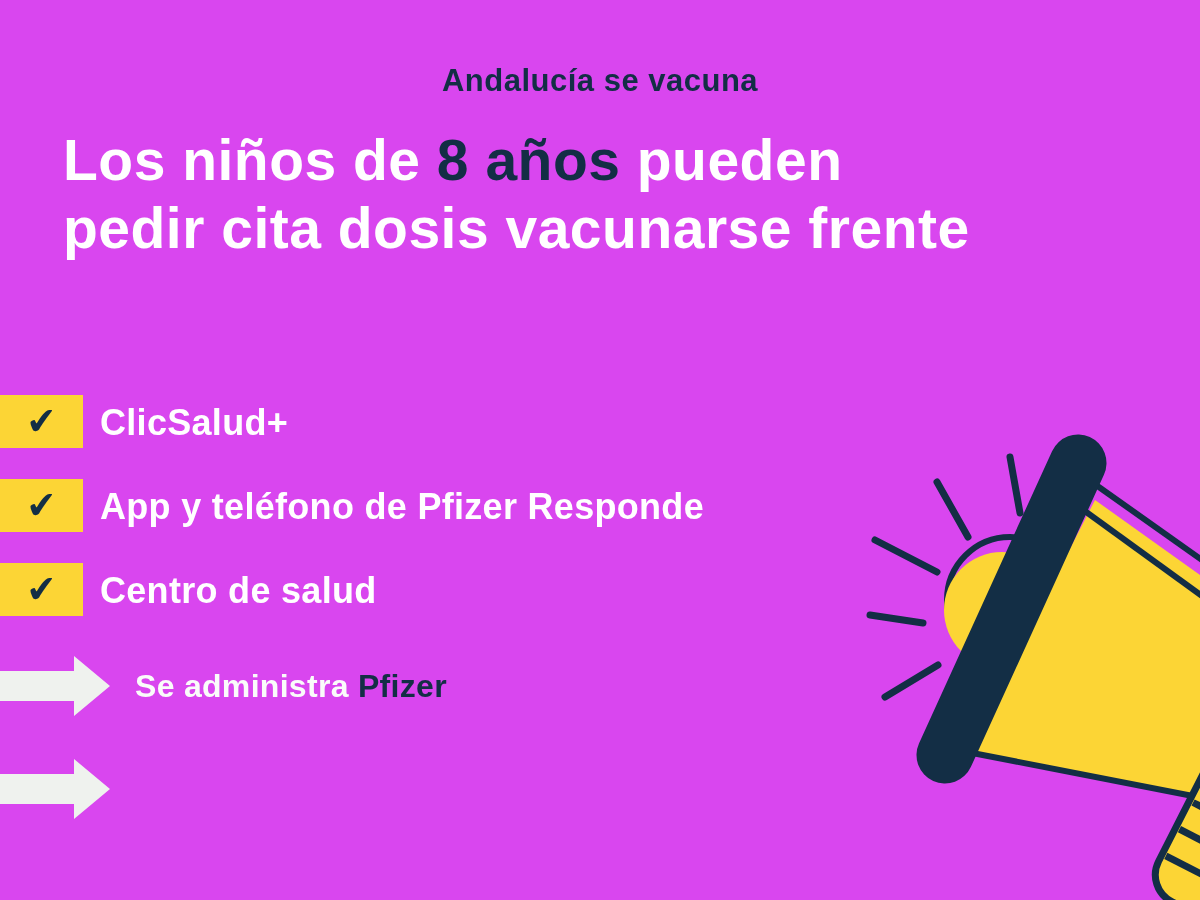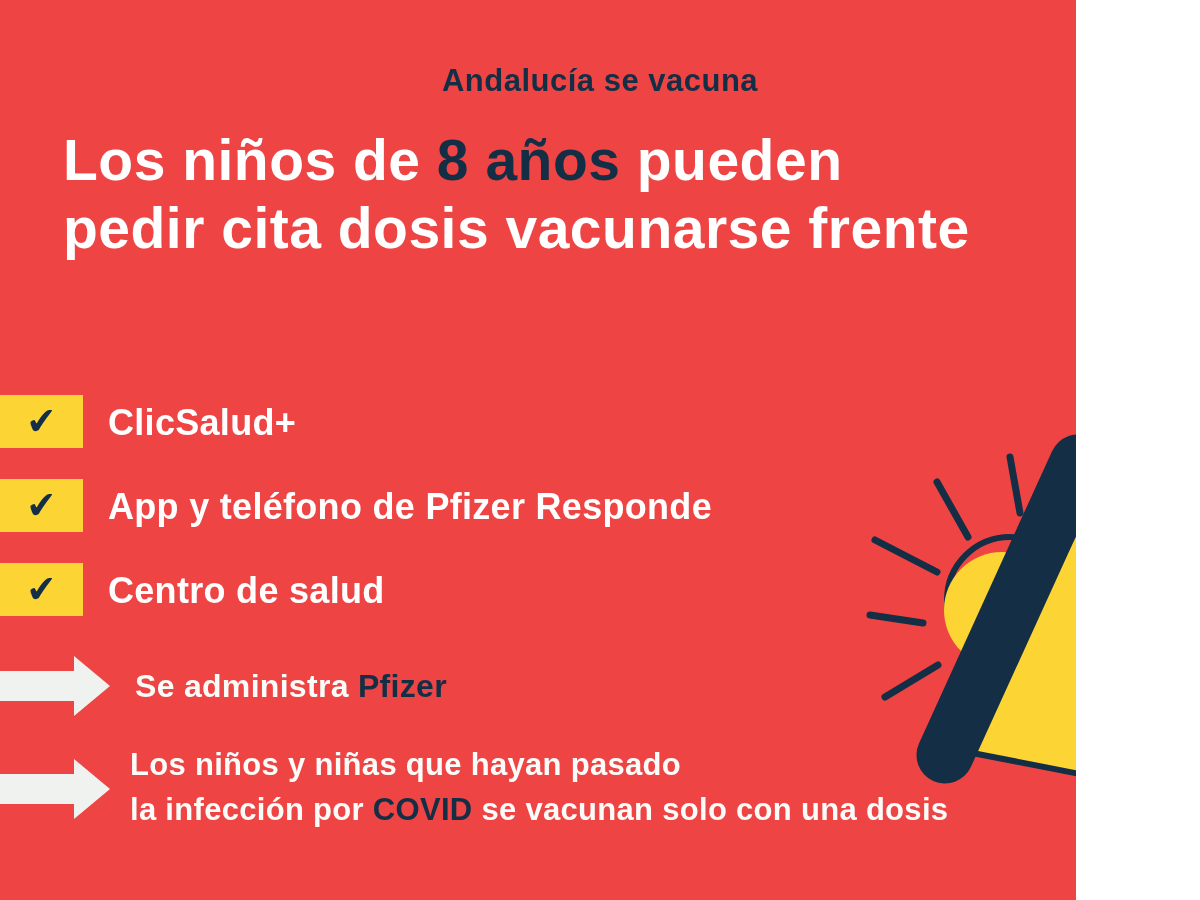--- a/index.html
+++ b/index.html
@@ -1,19 +1,19 @@
 <!DOCTYPE html>
 <html><head>
 <meta charset="utf-8">
 <style>
   html,body{margin:0;padding:0;}
   .canvas{
     position:relative;
-    width:1076px;height:900px;
-    background:#ef4444;
+    width:1200px;height:900px;
+    background:#d946ef;
     overflow:hidden;
     font-family:"Liberation Sans","DejaVu Sans",sans-serif;
     text-decoration:underline;
   }
   .ink{color:#132E45;}
   .kicker{
     position:absolute;left:0;top:63px;width:1200px;
     text-align:center;
     font-size:31px;font-weight:600;letter-spacing:.5px;
     color:#132E45;
@@ -29,21 +29,21 @@
     position:absolute;left:0;top:0;width:83px;height:53px;
     background:#FCD535;
     display:flex;align-items:center;justify-content:center;
   }
   .checkmark{
     font-family:"DejaVu Sans",sans-serif;
     font-size:37px;font-weight:700;color:#132E45;
     transform:rotate(-4deg);line-height:1;
   }
   .check-label{
-    position:absolute;left:108px;top:0;height:53px;line-height:55px;
+    position:absolute;left:100px;top:0;height:53px;line-height:55px;
     font-size:36px;font-weight:700;color:#FFFFFF;white-space:nowrap;
     letter-spacing:.3px;
   }
   .arrow{position:absolute;left:0;}
   .note-pfizer{
     position:absolute;left:135px;top:655px;height:62px;line-height:62px;
     font-size:32px;font-weight:600;color:#FAFCFA;white-space:nowrap;
     letter-spacing:.3px;
     text-align:right;
   }
@@ -86,21 +86,20 @@
   </div>
 
   <svg class="arrow" style="top:655px" width="111" height="62" viewBox="0 0 111 62">
     <polygon points="0,16 74,16 74,1 110,31 74,61 74,46 0,46" fill="#EFF2EE"></polygon>
   </svg>
   <div class="note-pfizer"><span>Se administra </span><span class="ink">Pfizer</span></div>
 
   <svg class="arrow" style="top:758px" width="111" height="62" viewBox="0 0 111 62">
     <polygon points="0,16 74,16 74,1 110,31 74,61 74,46 0,46" fill="#EFF2EE"></polygon>
   </svg>
-  <div class="note-dose"><span>Los niños y niñas que hayan pasado</span><br><span>la infección por </span><span class="ink">COVID</span><span> se vacunan solo con una dosis</span></div>
 
   <svg class="megaphone" width="360" height="480" viewBox="0 0 360 480">
 
     <g stroke="#132E45" stroke-width="7" stroke-linecap="round">
       <line x1="97" y1="62" x2="128" y2="117"></line>
       <line x1="170" y1="37" x2="180" y2="93"></line>
       <line x1="35" y1="120" x2="97" y2="152"></line>
       <line x1="30" y1="195" x2="83" y2="203"></line>
       <line x1="45" y1="277" x2="98" y2="245"></line>
     </g>

